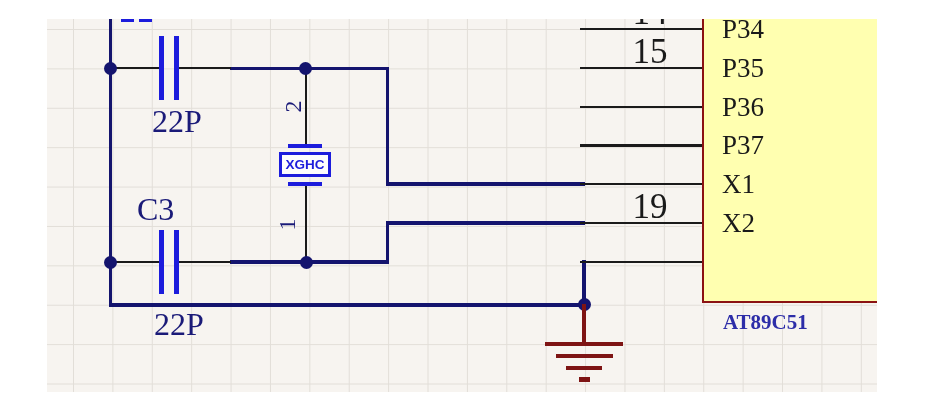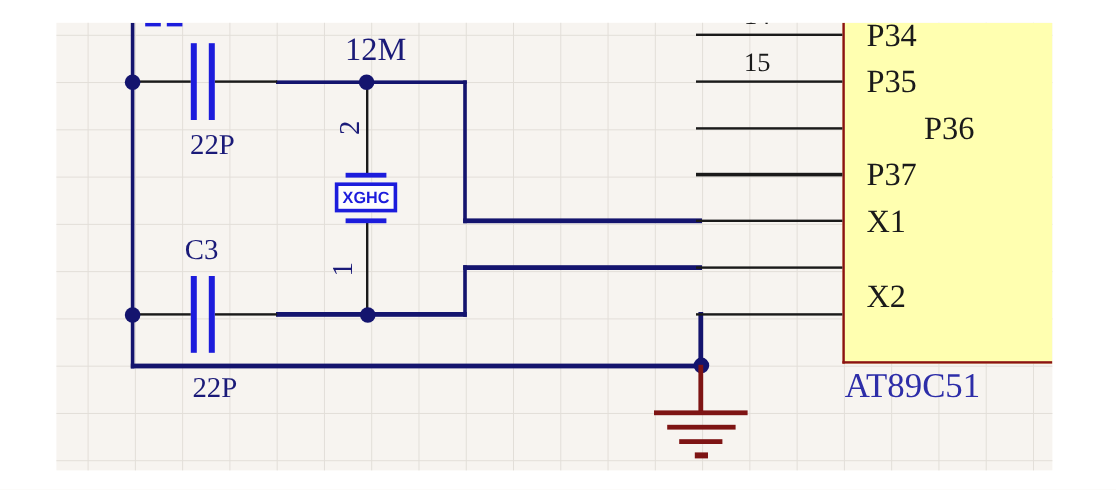--- a/index.html
+++ b/index.html
@@ -19,35 +19,35 @@
     background-size:39.4px 39.4px, 39.4px 39.4px;
     background-position:26px 0, 0 10px;
   }
   .abs{position:absolute;}
   .wire{position:absolute;background:var(--wire);}
   .lead{position:absolute;background:#1a1a1a;height:2.8px;}
   .vlead{position:absolute;background:#1a1a1a;width:2.8px;}
   .dot{position:absolute;width:13px;height:13px;border-radius:50%;background:var(--wire);}
   .plate{position:absolute;width:4.6px;background:var(--component-blue);}
   .xplate{position:absolute;height:4.2px;background:var(--component-blue);}
-  .lbl{position:absolute;color:var(--label);font-size:24px;line-height:27px;white-space:nowrap;}
+  .lbl{position:absolute;color:var(--label);font-size:32px;line-height:27px;white-space:nowrap;}
   .pin-line{position:absolute;left:533px;width:122px;height:2.9px;background:#1a1a1a;}
-  .pin-num{position:absolute;left:573px;width:60px;text-align:left;color:var(--pin-text);
-           font-size:22px;line-height:30px;height:30px;}
+  .pin-num{position:absolute;left:573px;width:60px;text-align:center;color:var(--pin-text);
+           font-size:35px;line-height:30px;height:30px;}
   .pin-name{position:absolute;left:675px;color:var(--pin-text);font-size:27px;line-height:31px;white-space:nowrap;}
   .rot{transform:rotate(-90deg);font-size:24px;}
   .gbar{position:absolute;background:var(--ground);}
   .dash{position:absolute;height:3.4px;background:var(--component-blue);}
   #ic-block{position:absolute;left:655px;top:0;width:175px;height:284px;background:var(--ic-fill);
             border-left:2.5px solid var(--ic-border);border-bottom:2.5px solid var(--ic-border);box-sizing:border-box;}
   #crystal-body{position:absolute;left:232px;top:133px;width:52px;height:25px;background:#fdfdfd;
             border:3px solid var(--component-blue);box-sizing:border-box;display:flex;align-items:center;justify-content:center;
             color:var(--component-blue);font-family:"Liberation Sans","DejaVu Sans",sans-serif;
             font-weight:bold;font-size:13.5px;}
-  #ic-designator{position:absolute;left:657px;top:288px;color:var(--ic-label);font-size:29px;line-height:30px;}
+  #ic-designator{position:absolute;left:676px;top:288px;color:var(--ic-label);font-size:21px;line-height:30px;font-weight:bold;}
 </style>
 </head>
 <body>
 
 <div id="canvas">
 
   <div id="ic-block"></div>
 
   <div class="dash" style="left:74px;top:0;width:13px;"></div>
   <div class="dash" style="left:92px;top:0;width:13px;"></div>
@@ -70,45 +70,45 @@
   <div class="pin-line" style="top:8.6px;"></div>
   <div class="pin-line" style="top:47.6px;"></div>
   <div class="pin-line" style="top:86.6px;"></div>
   <div class="pin-line" style="top:125.1px;"></div>
   <div class="pin-line" style="top:163.6px;"></div>
   <div class="pin-line" style="top:202.6px;"></div>
   <div class="pin-line" style="top:241.6px;"></div>
 
   <div class="pin-num" style="top:-21px;">14</div>
   <div class="pin-num" style="top:18px;">15</div>
+  <div class="pin-num" style="top:173px;">19</div>
 
   <div class="pin-name" style="top:-5.5px;">P34</div>
   <div class="pin-name" style="top:33.5px;">P35</div>
-  <div class="pin-name" style="top:72.5px;margin-left:48px;">P36</div>
+  <div class="pin-name" style="top:72.5px;">P36</div>
   <div class="pin-name" style="top:111px;">P37</div>
   <div class="pin-name" style="top:149.5px;">X1</div>
-  <div class="pin-name" style="top:188.5px;margin-top:24px;">X2</div>
+  <div class="pin-name" style="top:188.5px;">X2</div>
 
   <div id="ic-designator">AT89C51</div>
 
   <div class="plate" style="left:112px;top:17px;height:64px;"></div>
   <div class="plate" style="left:127px;top:17px;height:64px;"></div>
   <div class="lbl" style="left:99px;top:89px;width:62px;text-align:center;">22P</div>
 
   <div class="plate" style="left:112px;top:211px;height:64px;"></div>
   <div class="plate" style="left:127px;top:211px;height:64px;"></div>
-  <div class="lbl" style="left:90px;top:177px;width:62px;text-align:center;">C3</div>
+  <div class="lbl" style="left:90px;top:177px;width:62px;text-align:left;">C3</div>
   <div class="lbl" style="left:101px;top:292px;width:62px;text-align:center;">22P</div>
 
   <div class="vlead" style="left:257.6px;top:50px;height:76px;"></div>
   <div class="vlead" style="left:257.6px;top:166px;height:78px;"></div>
   <div class="xplate" style="left:241px;top:124.5px;width:34px;"></div>
   <div class="xplate" style="left:241px;top:162.5px;width:34px;"></div>
   <div id="crystal-body">XGHC</div>
-  <div class="lbl" style="left:228px;top:9px;width:76px;text-align:center;font-size:27px;">12M</div>
   <div class="lbl rot" style="left:228px;top:74px;width:36px;text-align:center;">2</div>
   <div class="lbl rot" style="left:222px;top:192px;width:36px;text-align:center;">1</div>
 
   <div class="dot" style="left:56.7px;top:42.5px;"></div>
   <div class="dot" style="left:252.1px;top:42.5px;"></div>
   <div class="dot" style="left:56.7px;top:236.5px;"></div>
   <div class="dot" style="left:253.4px;top:236.5px;"></div>
   <div class="dot" style="left:530.5px;top:279.3px;"></div>
 
   <div class="abs" style="left:497px;top:285px;width:80px;height:82px;">

